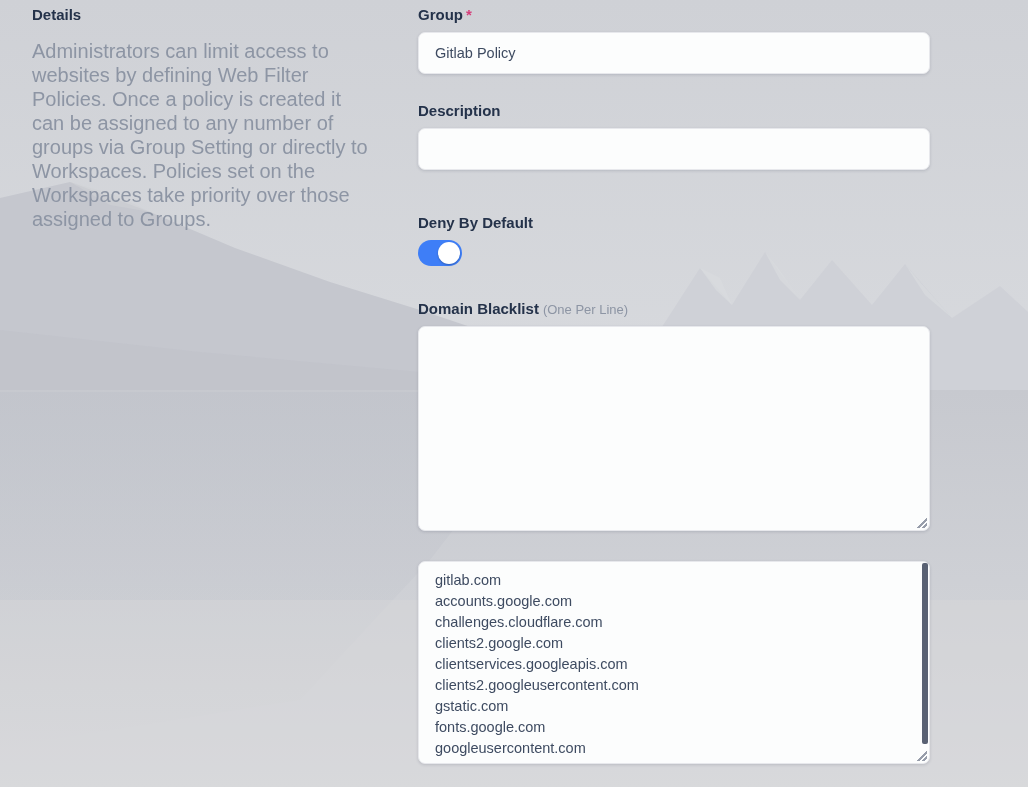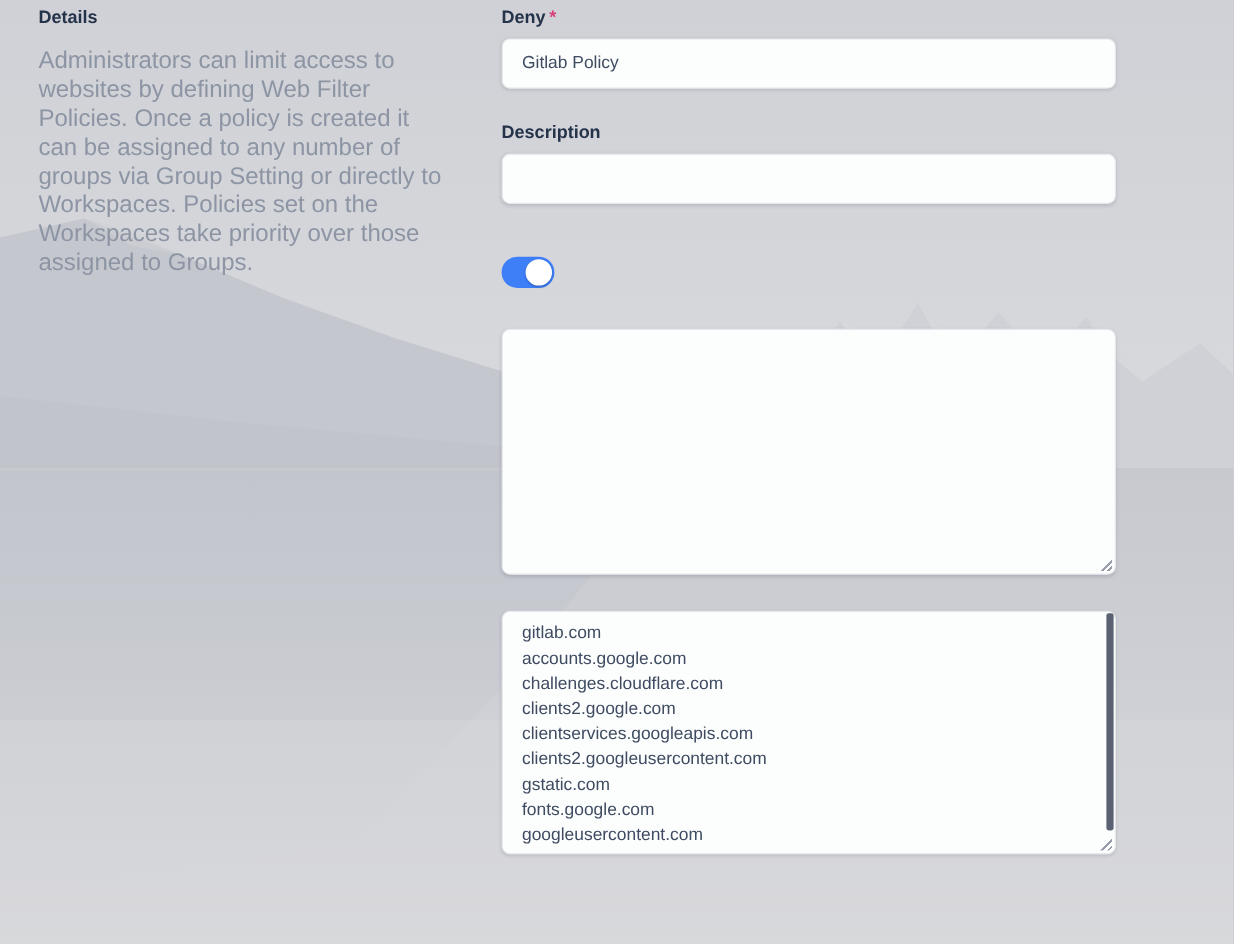--- a/index.html
+++ b/index.html
@@ -145,36 +145,38 @@
   </svg>
 
   <div class="details-panel">
     <h3 class="details-title">Details</h3>
     <p class="details-desc">Administrators can limit access to websites by defining Web Filter Policies. Once a policy is created it can be assigned to any number of groups via Group Setting or directly to Workspaces. Policies set on the Workspaces take priority over those assigned to Groups.</p>
   </div>
 
   <div class="form-col">
 
     <div class="fg-name">
-      <label class="field-label"><span>Deny</span><span class="req">*</span></label>
+      <label class="field-label"><span>Group</span><span class="req">*</span></label>
       <input class="text-input" type="text" value="Gitlab Policy" style="">
     </div>
 
     <div class="fg-desc">
       <label class="field-label">Description</label>
       <input class="text-input" type="text" value="" style="">
     </div>
 
     <div class="fg-toggle">
+      <label class="field-label">Deny By Default</label>
       <div class="toggle on" id="deny-toggle">
         <div class="knob"></div>
       </div>
     </div>
 
     <div class="fg-blacklist">
+      <label class="field-label"><span>Domain Blacklist</span><span class="hint">(One Per Line)</span></label>
       <div class="ta-wrap">
         <textarea class="text-area ta-blacklist" style=""></textarea>
         <div class="grip"></div>
       </div>
     </div>
 
     <div>
       <div class="ta-wrap">
         <textarea class="text-area ta-whitelist" id="whitelist-ta" style="">gitlab.com
 accounts.google.com

